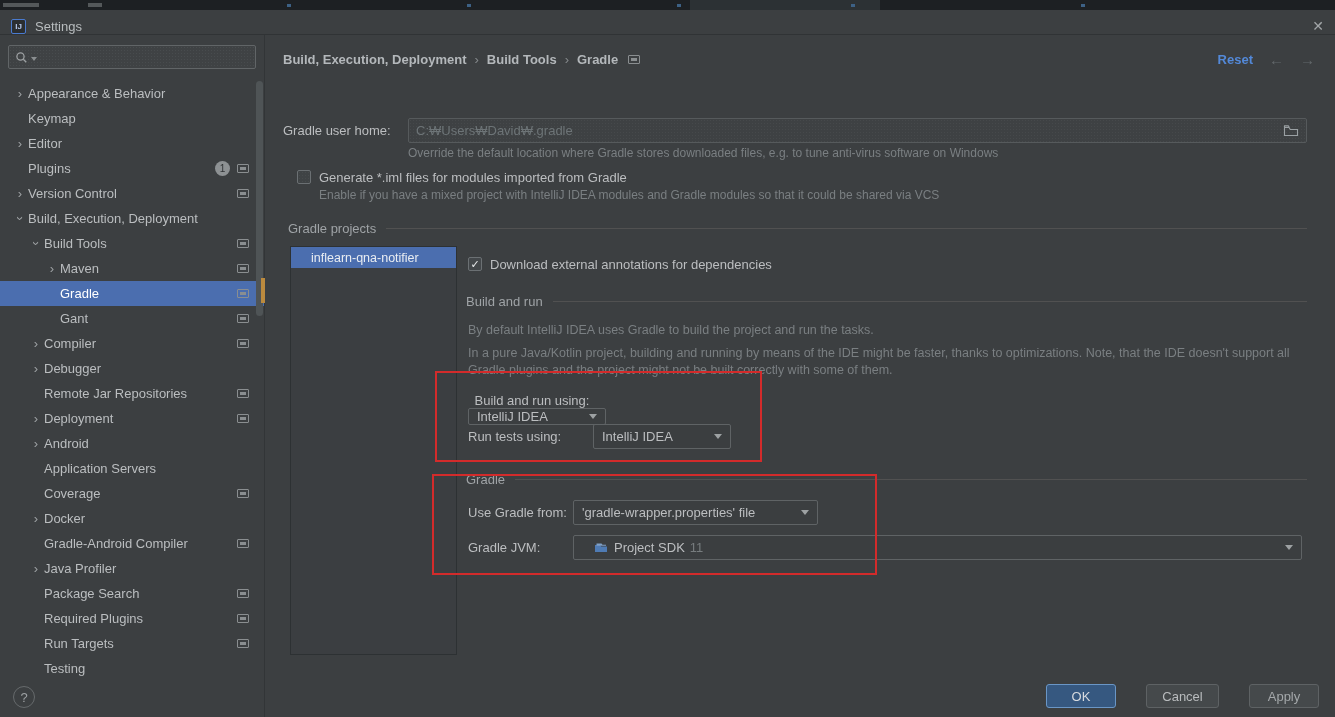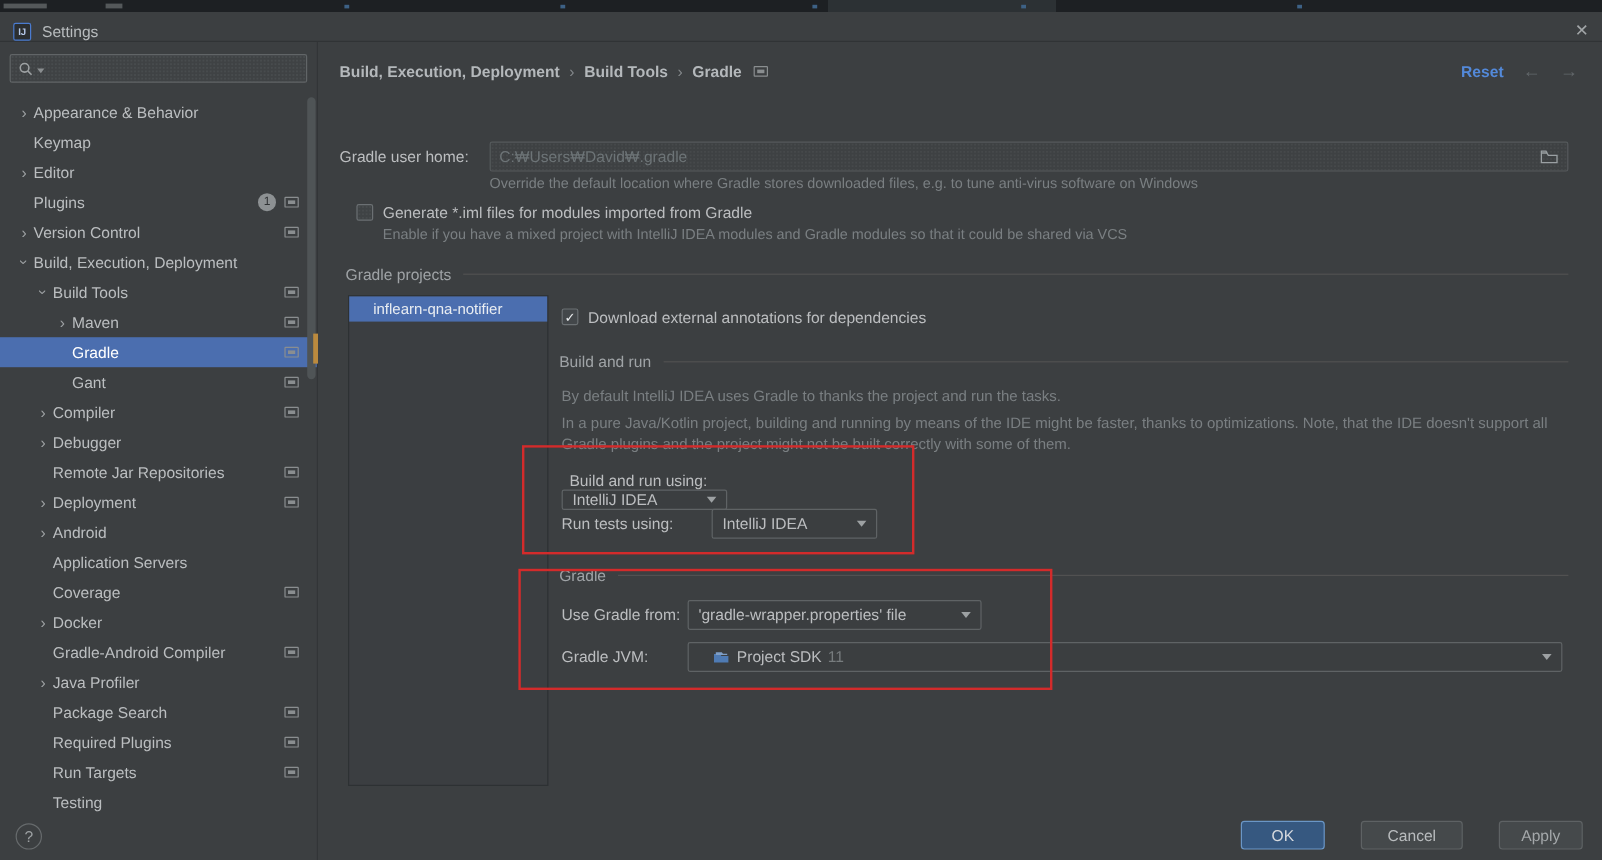--- a/index.html
+++ b/index.html
@@ -80,21 +80,21 @@
   .proj-item { height:21px; display:flex; align-items:center; padding:0 20px; font-size:12.5px;
                background:#4b6eaf; color:#e9edf2; cursor:pointer; }
   .annot { position:absolute; border:2px solid #d32b2b; pointer-events:none; }
   .jvm-dim { color:#777c7e; margin-left:5px; }
   
   .footer { position:absolute; bottom:9px; right:16px; display:flex; gap:30px; }
   .btn { height:24px; border-radius:3px; font-size:13px; display:flex; align-items:center;
          justify-content:center; cursor:pointer; }
   .btn-ok { width:70px; background:#365880; border:1px solid #6a96c6; color:#d7dade; }
   .btn-plain { background:#45494b; border:1px solid #5e6264; color:#b9bcbe; }
-  .btn-cancel { width:85px; } .btn-apply { width:70px; color:#a4a8aa; }
+  .btn-cancel { width:73px; } .btn-apply { width:70px; color:#a4a8aa; }
 </style>
 </head>
 <body>
 
 <div class="ide-strip">
   <div class="seg" style="left:690px;width:190px;"></div>
   <div class="mark" style="left:3px;width:36px;"></div>
   <div class="mark" style="left:88px;width:14px;"></div>
   <div class="dot" style="left:287px;"></div>
   <div class="dot" style="left:467px;"></div>
@@ -316,21 +316,21 @@
   <div class="crow" style="top:219px;left:202px;height:20px;">
     <span class="cb">✓</span>
     <span class="field-label">Download external annotations for dependencies</span>
   </div>
 
   <div class="group-title" style="top:257px;left:200px;right:28px;">
     <span>Build and run</span>
       <div class="hline"></div>
   </div>
 
-  <div class="para" style="top:287px;left:202px;">By default IntelliJ IDEA uses Gradle to thanks the project and run the tasks.</div>
+  <div class="para" style="top:287px;left:202px;">By default IntelliJ IDEA uses Gradle to build the project and run the tasks.</div>
   <div class="para" style="top:310px;left:202px;width:828px;">In a pure Java/Kotlin project, building and running by means of the IDE might be faster, thanks to optimizations. Note, that the IDE doesn't support all Gradle plugins and the project might not be built correctly with some of them.</div>
 
   <div class="crow" style="top:358px;left:202px;height:26px;flex-direction:column;">
     <span class="field-label" style="width:125px;">Build and run using:</span>
     <div class="dd" style="width:138px;">
       <span>IntelliJ IDEA</span>
       <span class="arrow"></span>
     </div>
   </div>
 

